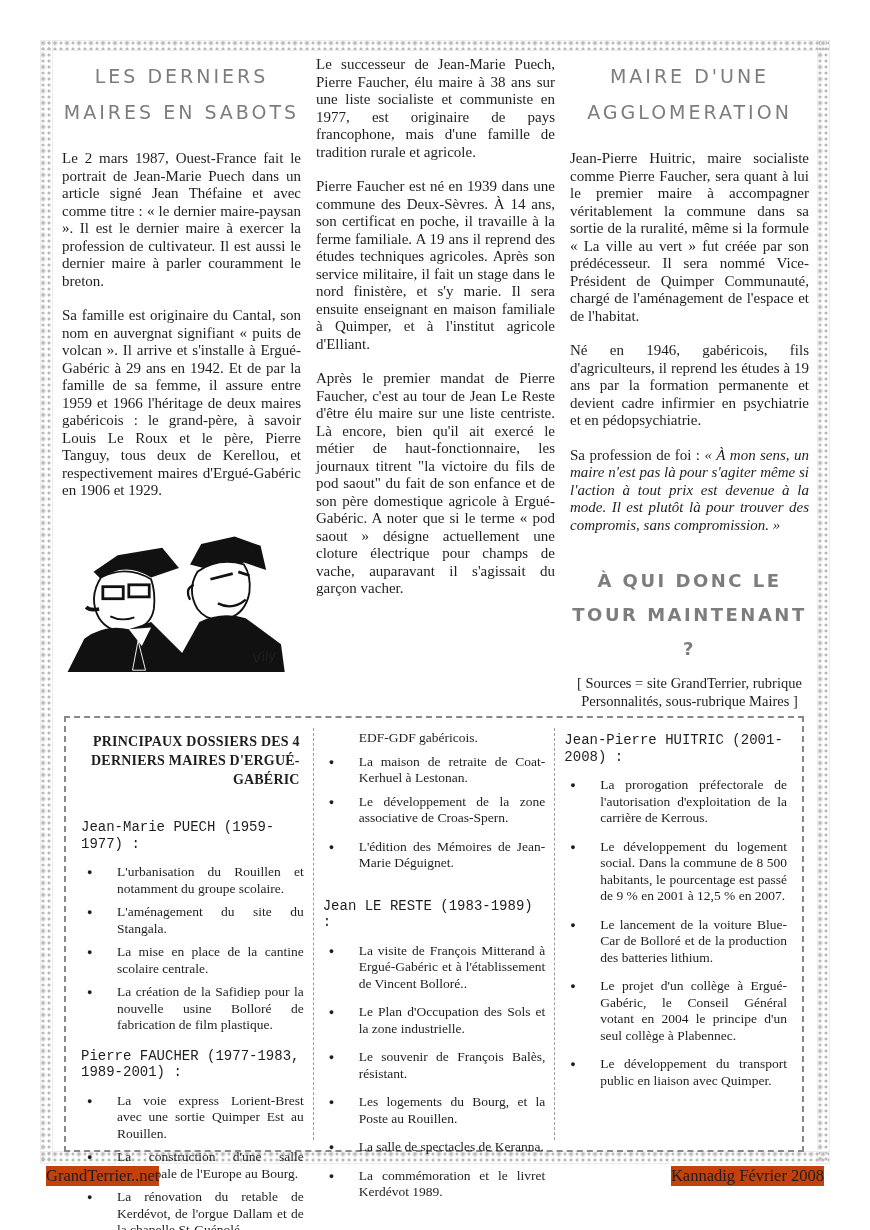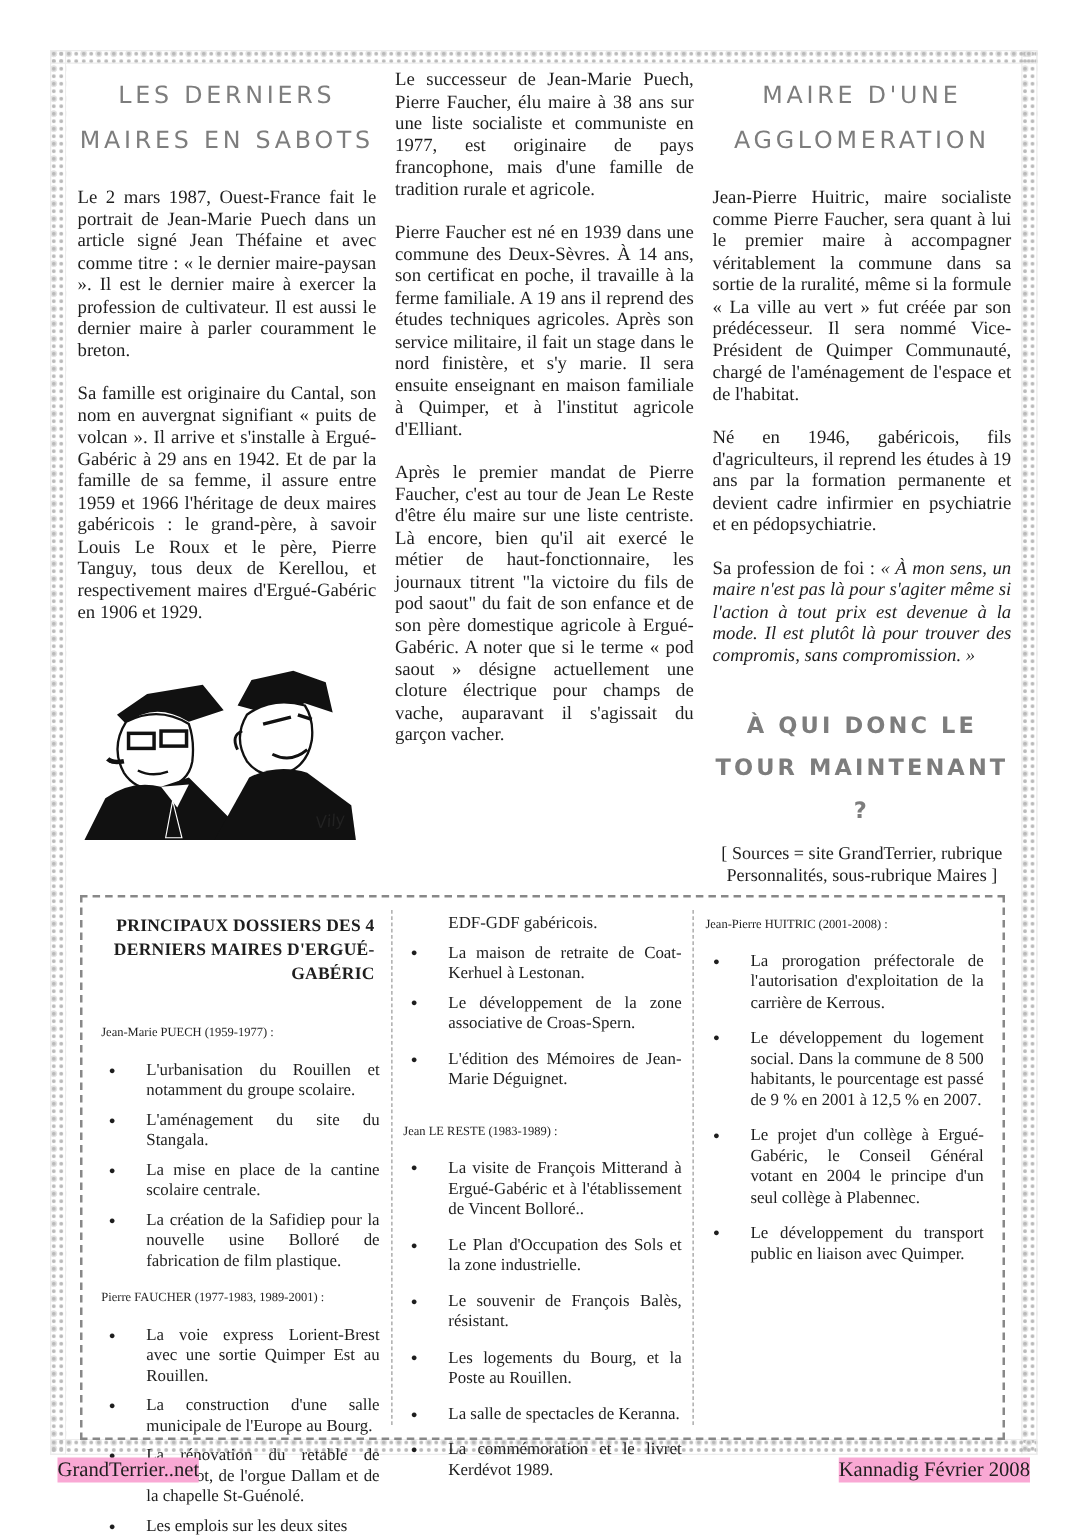--- a/index.html
+++ b/index.html
@@ -58,41 +58,41 @@
   }
   .box-col{
     flex:1 1 0;padding:2px 9px;box-sizing:border-box;
     font-size:13.5px;line-height:16.5px;
   }
   .box-col + .box-col{border-left:1px dashed #9c9c9c;}
   .box-title{
     font-weight:bold;text-align:right;font-size:14px;line-height:19px;
     margin:2px 4px 30px 4px;letter-spacing:.2px;
   }
-  .box-label{margin:14px 0 12px 0;font-size:10px;}
+  .box-label{margin:14px 0 12px 0;font-size:14px;font-family:Liberation Mono, monospace;}
   .box-label.first{margin-top:2px;}
   ul.dossier-list{list-style:none;margin:0;padding:0;}
   ul.dossier-list li{
     position:relative;padding-left:36px;text-align:justify;
     margin-bottom:7px;
   }
   ul.dossier-list.spaced li{margin-bottom:12px;}
   ul.dossier-list li::before{
     content:"\25CF";position:absolute;left:6px;top:0;font-size:9px;
   }
   .continuation{padding-left:36px;text-align:justify;margin-bottom:7px;}
 
   
   .footer{
     position:absolute;left:46px;top:1166px;width:778px;
     display:flex;justify-content:space-between;align-items:baseline;
     font-size:16.5px;
   }
   .footer .center{position:absolute;left:0;right:0;text-align:right;}
-  .footer .left,.footer .right{position:relative;z-index:1;background:#f9a8d4;}
+  .footer .left,.footer .right{position:relative;z-index:1;background:#c2410c;}
 </style>
 </head>
 <body>
 
 <div class="frame-strip frame-left"></div>
 <div class="frame-strip frame-right"></div>
 <div class="frame-strip frame-top"></div>
 <div class="frame-strip frame-bottom"></div>
 
 <div class="articles">
@@ -176,20 +176,21 @@
       <li>La salle de spectacles de Keranna.</li>
       <li>La commémoration et le livret Kerdévot 1989.</li>
     </ul>
   </div>
 
   <div class="box-col">
     <div class="box-label first">Jean-Pierre HUITRIC (2001-2008) :</div>
     <ul class="dossier-list spaced">
       <li>La prorogation préfectorale de l'autorisation d'exploitation de la carrière de Kerrous.</li>
       <li>Le développement du logement social. Dans la commune de 8 500 habitants, le pourcentage est passé de 9 % en 2001 à 12,5 % en 2007.</li>
+      <li>Le lancement de la voiture Blue-Car de Bolloré et de la production des batteries lithium.</li>
       <li>Le projet d'un collège à Ergué-Gabéric, le Conseil Général votant en 2004 le principe d'un seul collège à Plabennec.</li>
       <li>Le développement du transport public en liaison avec Quimper.</li>
     </ul>
   </div>
 </div>
 
 <div class="footer">
   <span class="center">Page 5</span>
   <span class="left">GrandTerrier..net</span>
   <span class="right">Kannadig Février 2008</span>

